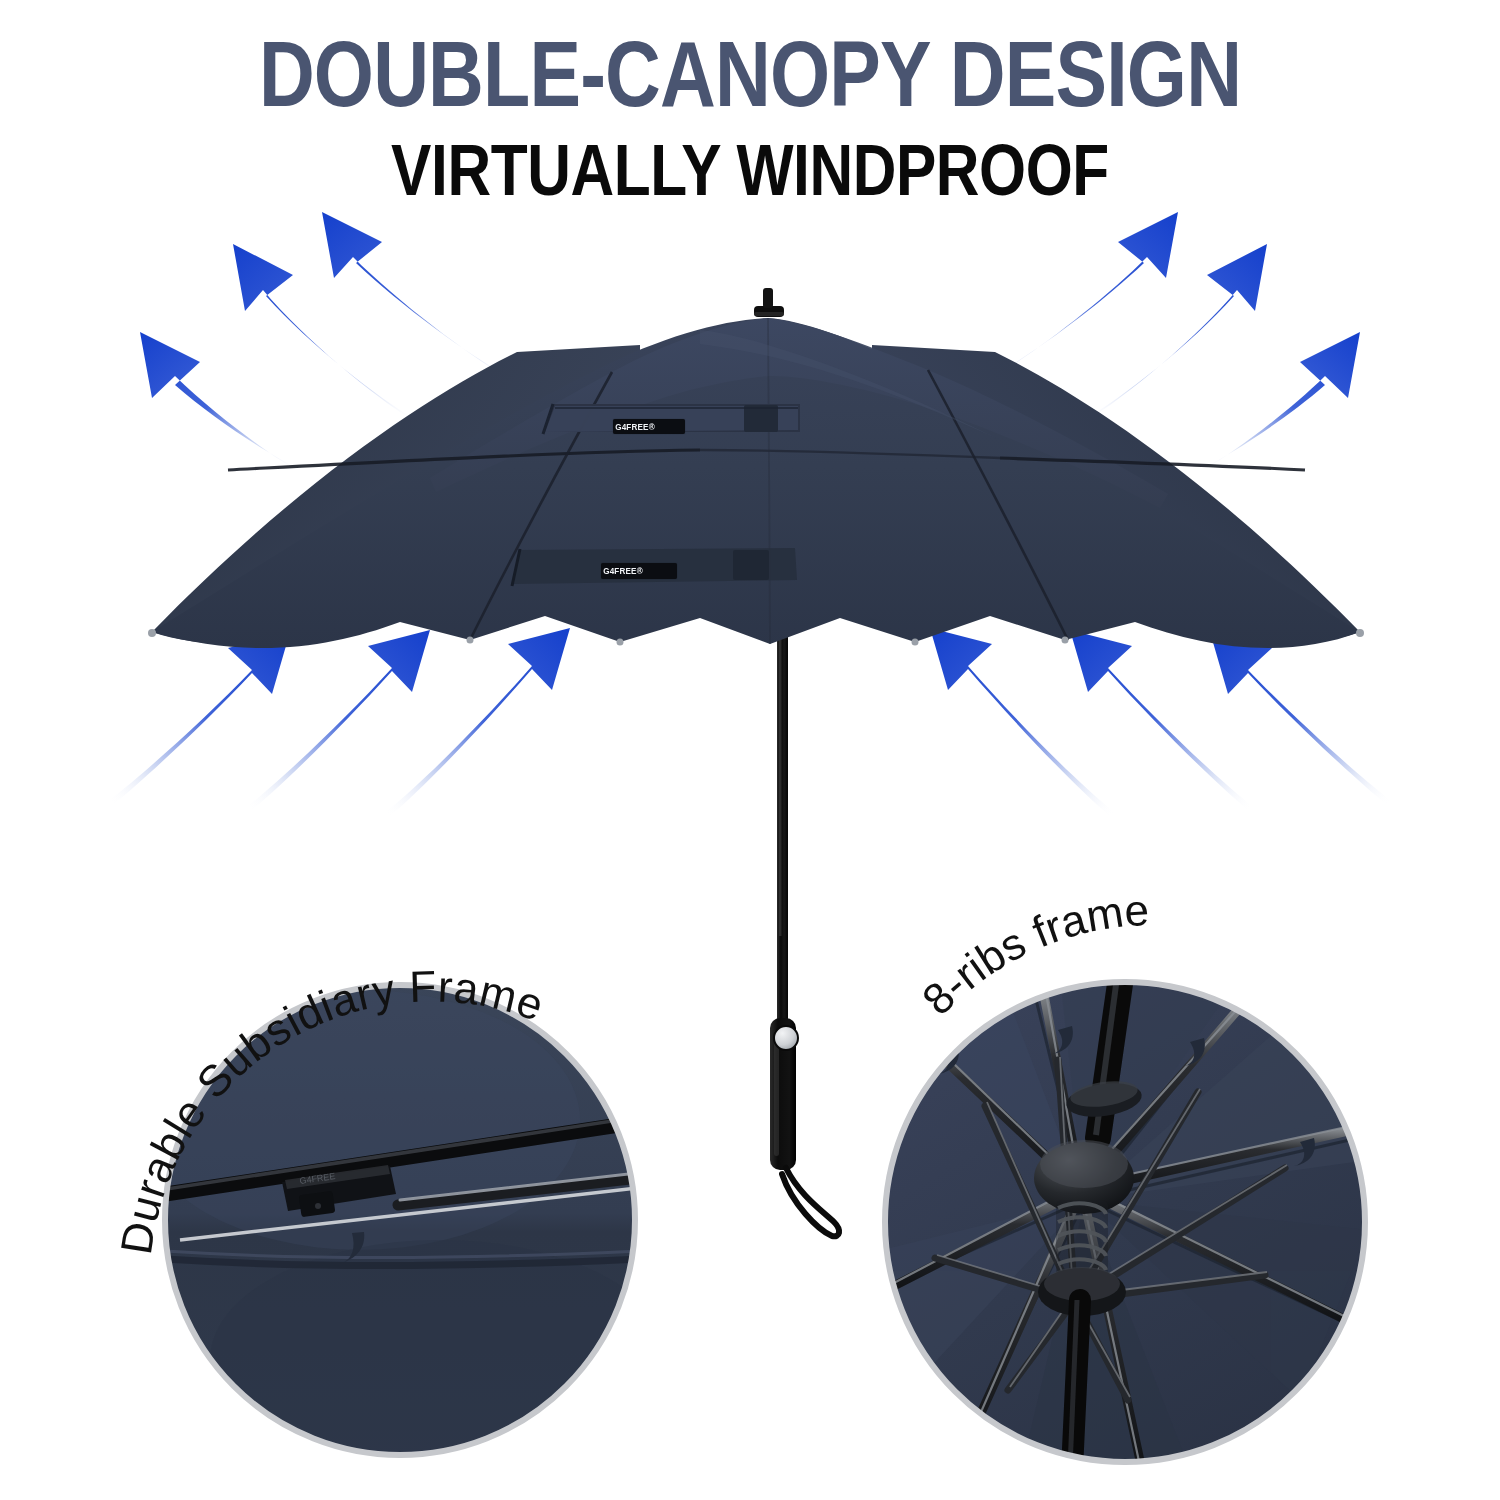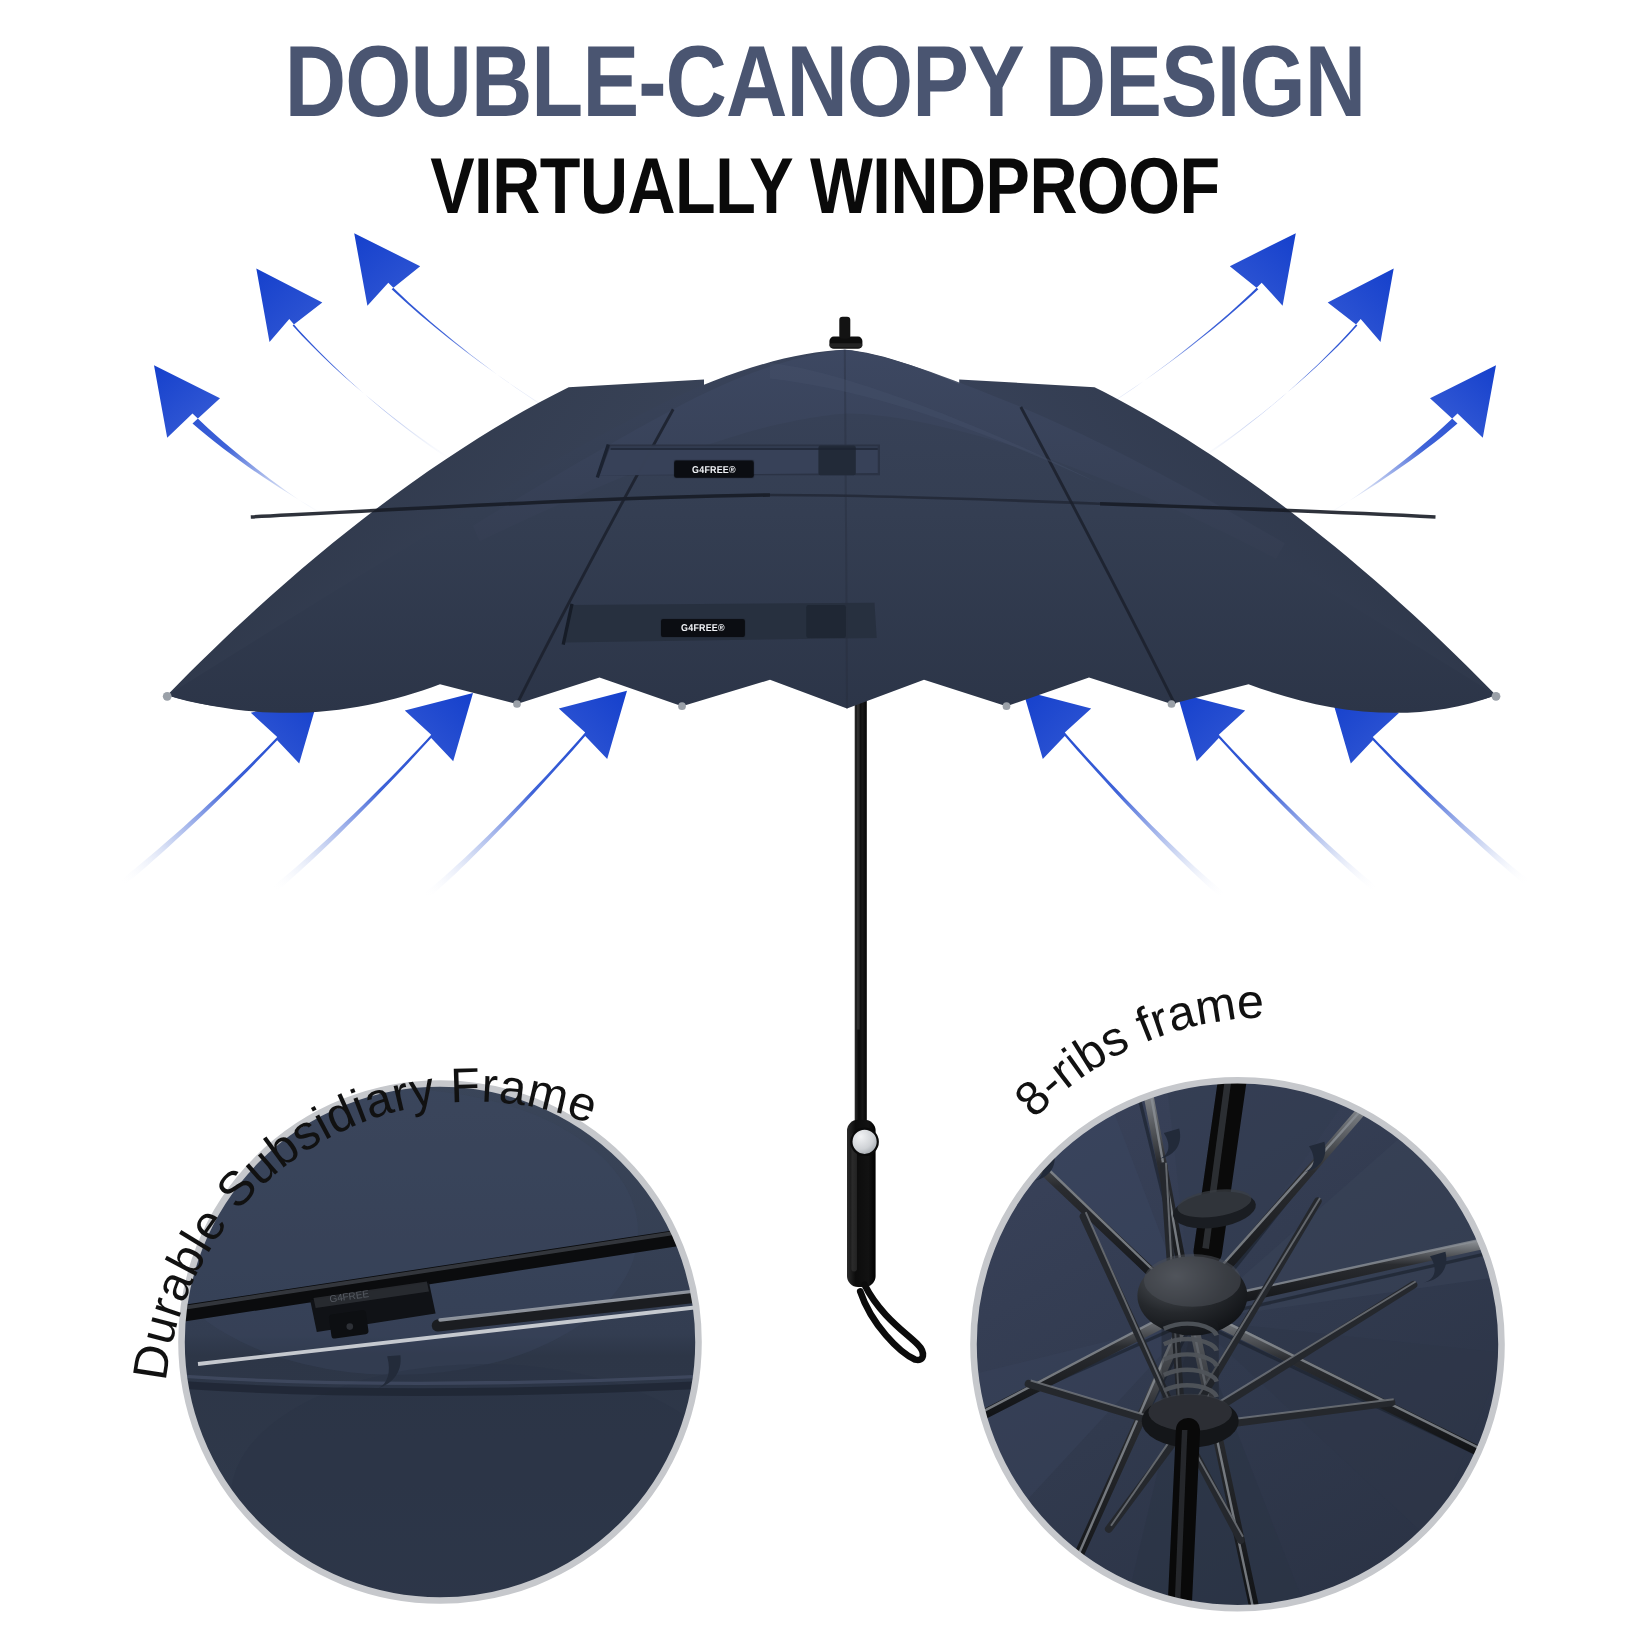--- a/index.html
+++ b/index.html
@@ -74,21 +74,20 @@
     fill: #111111;
   }
 
   
   .brand-tag {
     position: absolute;
     background: #0b0d12;
     border-radius: 2px;
     display: flex;
     align-items: center;
-    justify-content: center;
     box-shadow: 0 0 1px rgba(0,0,0,0.6);
   }
   .brand-tag span {
     color: #f2f4f8;
     font-family: "Liberation Sans Narrow", "Liberation Sans", sans-serif;
     font-weight: bold;
     font-size: 9px;
     letter-spacing: 0.2px;
     white-space: nowrap;
     transform: scaleX(0.9);

